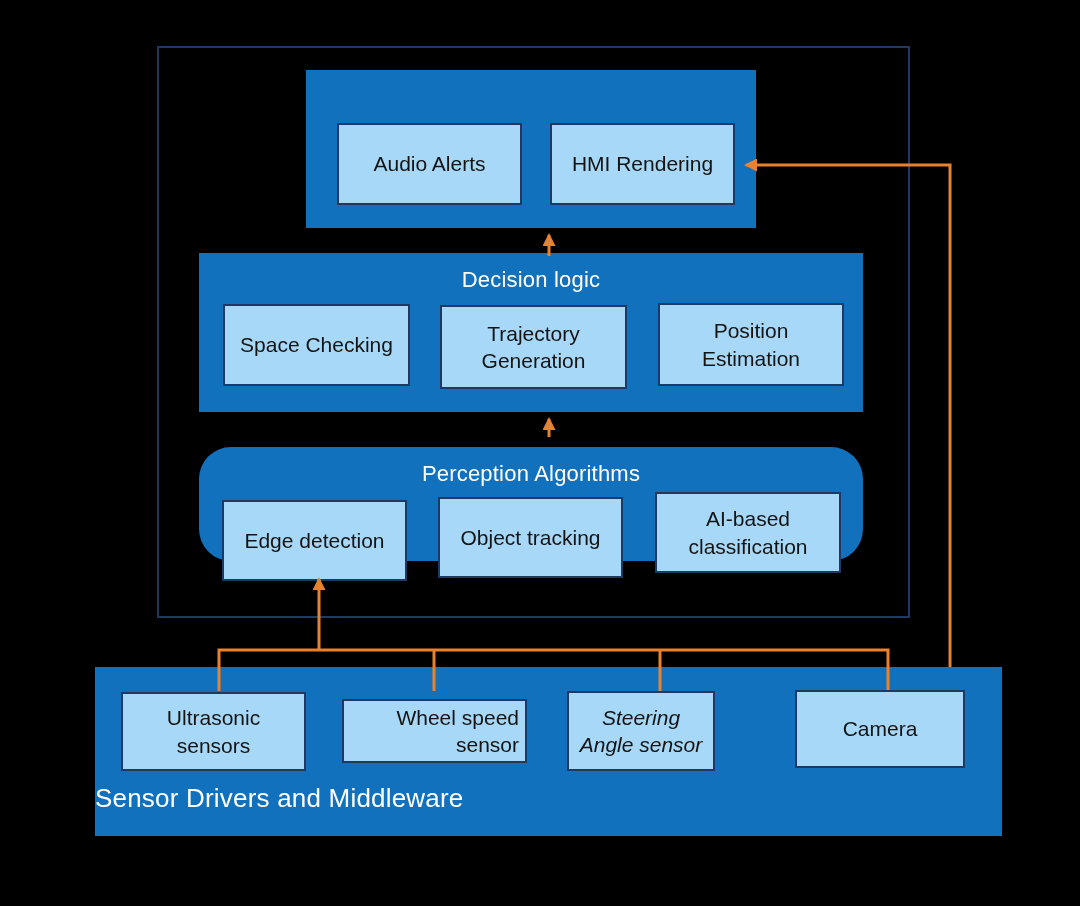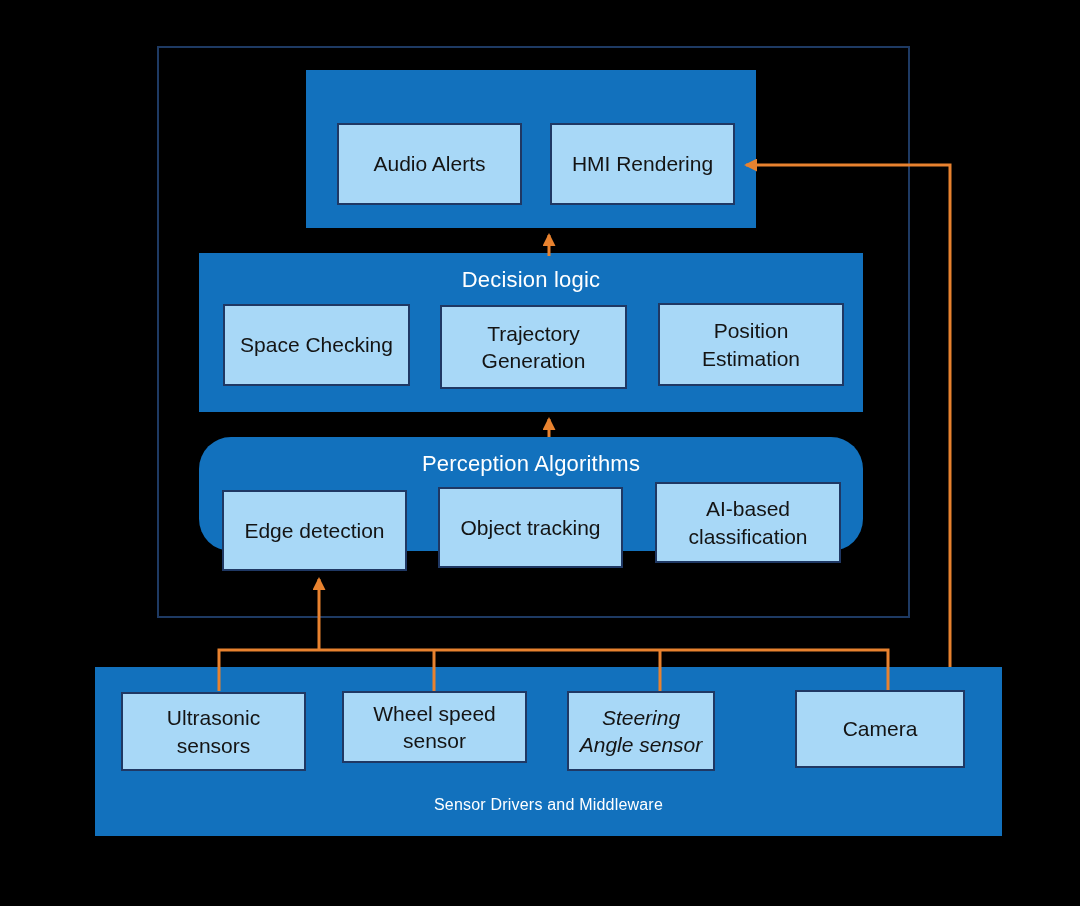--- a/index.html
+++ b/index.html
@@ -36,22 +36,22 @@
     color:var(--title-text);
     font-size:22px;
     text-align:center;
     padding-top:14px;
     letter-spacing:.2px;
   }
   .panel-footer{
     position:absolute;
     left:0;right:0;bottom:22px;
     color:var(--title-text);
-    font-size:16px;
-    text-align:center;
+    font-size:26px;
+    text-align:left;
     letter-spacing:.2px;
   }
   .chip{
     position:absolute;
     background:var(--chip-blue);
     border:2px solid var(--chip-border);
     box-sizing:border-box;
     color:var(--chip-text);
     font-size:21px;
     line-height:1.3;
@@ -94,38 +94,38 @@
       <span>Space Checking</span>
     </div>
     <div class="chip" style="left:241px;top:52px;width:187px;height:84px;">
       <span>Trajectory Generation</span>
     </div>
     <div class="chip" style="left:459px;top:50px;width:186px;height:83px;">
       <span>Position Estimation</span>
     </div>
   </div>
 
-  <div class="panel" style="left:199px;top:437px;width:664px;height:114px;border-radius:32px;">
+  <div class="panel" style="left:199px;top:447px;width:664px;height:114px;border-radius:32px;">
     <div class="panel-title">Perception Algorithms</div>
     <div class="chip" style="left:23px;top:53px;width:185px;height:81px;">
       <span>Edge detection</span>
     </div>
     <div class="chip" style="left:239px;top:50px;width:185px;height:81px;">
       <span>Object tracking</span>
     </div>
     <div class="chip" style="left:456px;top:45px;width:186px;height:81px;">
       <span>AI-based classification</span>
     </div>
   </div>
 
   <div class="panel" style="left:95px;top:667px;width:907px;height:169px;">
     <div class="chip" style="left:26px;top:25px;width:185px;height:79px;">
       <span>Ultrasonic sensors</span>
     </div>
-    <div class="chip" style="left:247px;top:24px;width:185px;height:72px;">
+    <div class="chip" style="left:247px;top:32px;width:185px;height:64px;text-align:right;">
       <span>Wheel speed sensor</span>
     </div>
     <div class="chip" style="left:472px;top:24px;width:148px;height:80px;font-style:italic;">
       <span>Steering Angle sensor</span>
     </div>
     <div class="chip" style="left:700px;top:23px;width:170px;height:78px;">
       <span>Camera</span>
     </div>
     <div class="panel-footer">Sensor Drivers and Middleware</div>
   </div>

